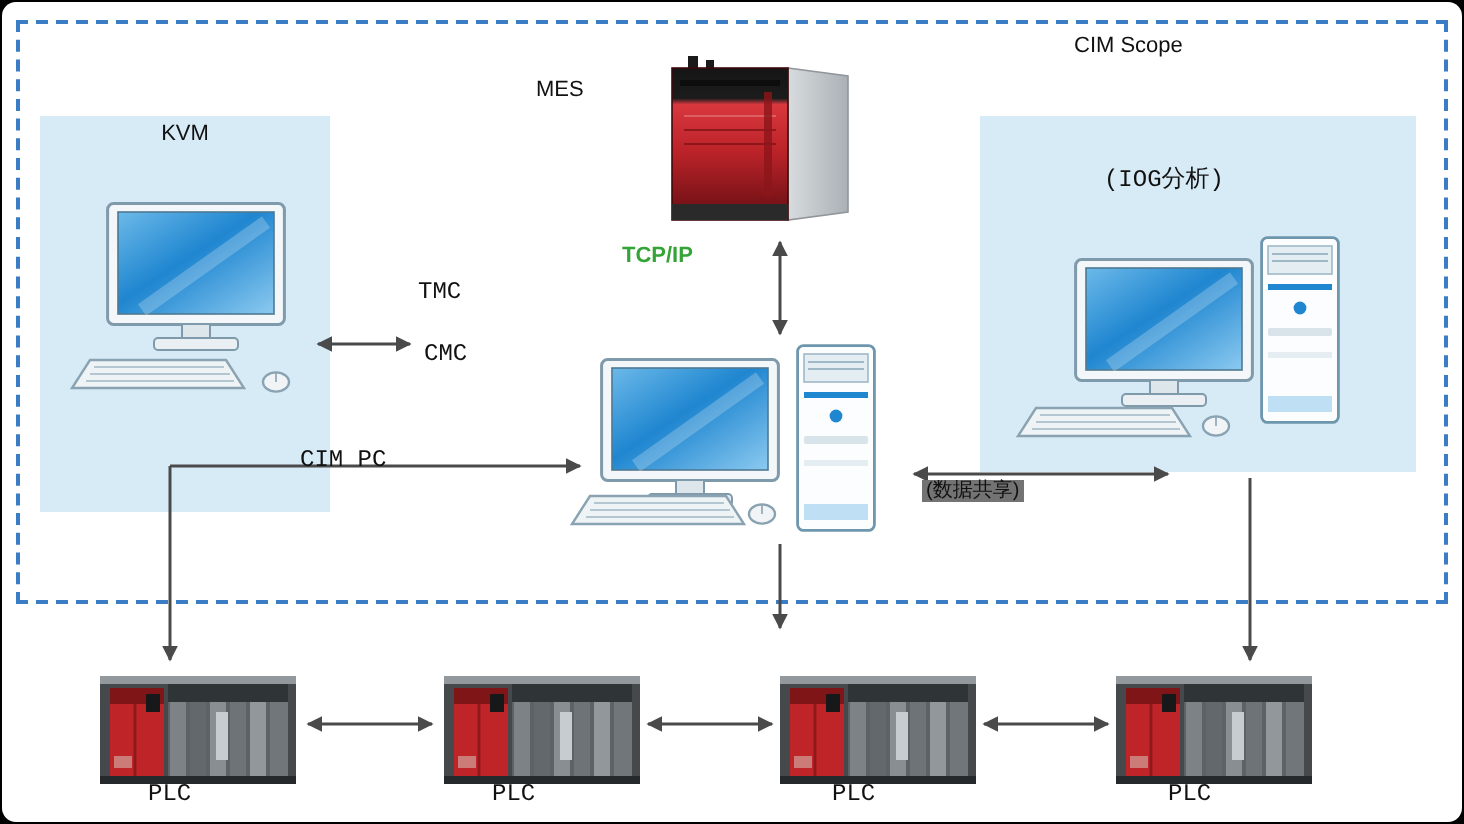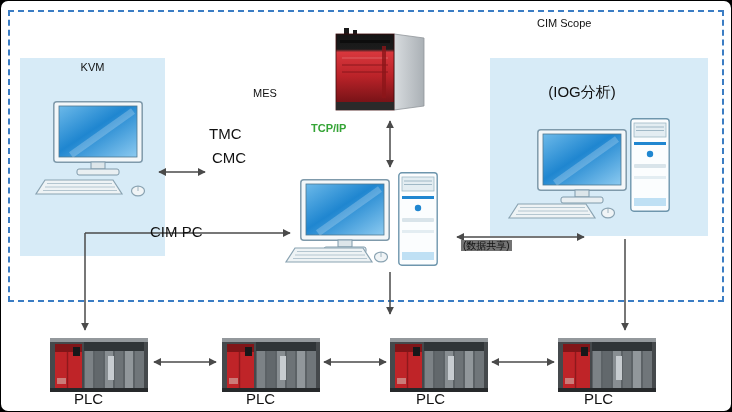--- a/index.html
+++ b/index.html
@@ -8,21 +8,21 @@
   .slide{position:absolute;left:1px;top:1px;right:1px;bottom:1px;background:#fff;border-radius:7px;}
   .scope-box{position:absolute;left:8px;top:10px;width:712px;height:288px;
              border:2px dashed #3b7dc4;background:transparent;}
   .panel{position:absolute;background:#d7ebf7;}
   .panel-kvm{left:20px;top:58px;width:145px;height:198px;}
   .panel-client{left:490px;top:58px;width:218px;height:178px;}
   .overlay{position:absolute;left:0;top:0;}
   .lbl{position:absolute;font-size:11px;line-height:1.1;color:#111;white-space:nowrap;}
   .lbl-center{text-align:center;}
   .lbl-green{color:#35a436;font-weight:bold;margin-left:24px;}
-  .lbl-small{font-size:15px;}
+  .lbl-small{font-size:12px;font-family:Liberation Mono, monospace;}
   .lbl-onwire{background:#737373;padding:0 2px;font-size:10px;}
 </style>
 </head>
 <body>
 
 <div class="canvas">
   <div class="slide"></div>
 
   <div class="scope-box"></div>
 
@@ -149,27 +149,27 @@
       <line x1="154" y1="362" x2="216" y2="362" marker-start="url(#ah)" marker-end="url(#ah)"></line>
       <line x1="324" y1="362" x2="386" y2="362" marker-start="url(#ah)" marker-end="url(#ah)"></line>
       <line x1="492" y1="362" x2="554" y2="362" marker-start="url(#ah)" marker-end="url(#ah)"></line>
     </g>
   </svg>
 
   <div class="lbl" style="left:537px;top:17px;text-align:center;">CIM Scope</div>
 
   <div class="lbl lbl-center" style="left:20px;top:61px;width:145px;">KVM</div>
 
-  <div class="lbl" style="left:253px;top:39px;margin-top:48px;">MES</div>
+  <div class="lbl" style="left:268px;top:39px;">MES</div>
 
   <div class="lbl lbl-green" style="left:287px;top:122px;">TCP/IP</div>
 
-  <div class="lbl lbl-small" style="left:209px;top:126px;">TMC</div>
+  <div class="lbl lbl-small" style="left:209px;top:140px;">TMC</div>
 
-  <div class="lbl lbl-small" style="left:212px;top:150px;">CMC</div>
+  <div class="lbl lbl-small" style="left:212px;top:171px;">CMC</div>
 
   <div class="lbl lbl-small" style="left:150px;top:224px;">CIM PC</div>
 
 
   <div class="lbl lbl-center lbl-small" style="left:492px;top:84px;width:180px;">(IOG分析)</div>
 
   <div class="lbl lbl-onwire" style="left:461px;top:240px;">(数据共享)</div>
 
   <div class="lbl lbl-small" style="left:74px;top:391px;">PLC</div>
   <div class="lbl lbl-small" style="left:246px;top:391px;">PLC</div>

